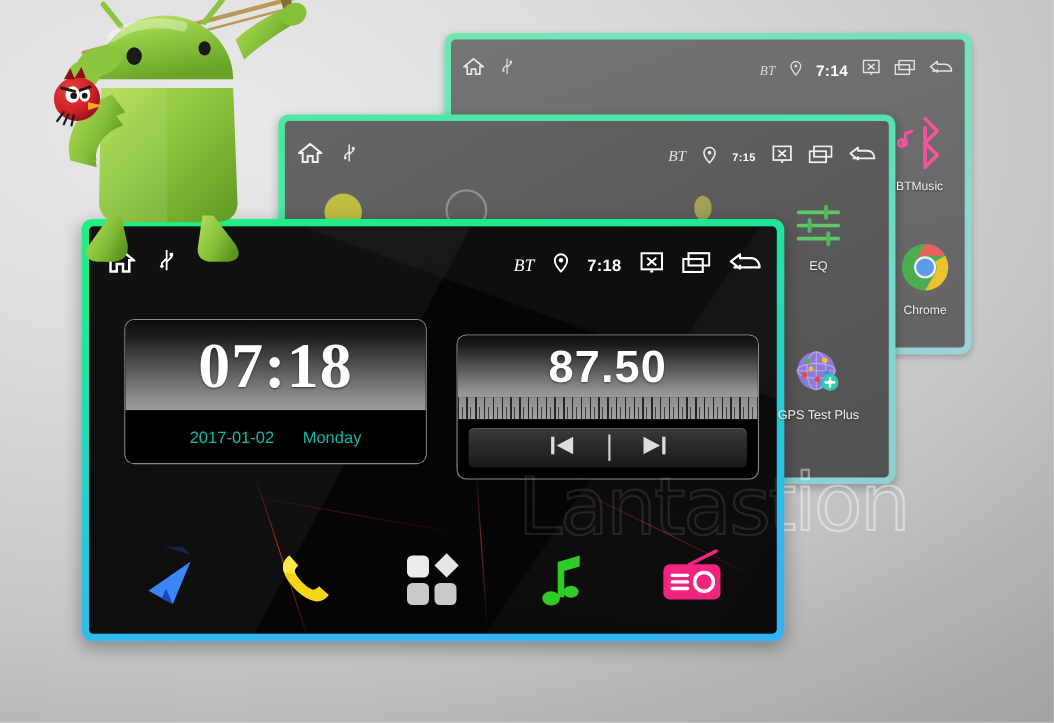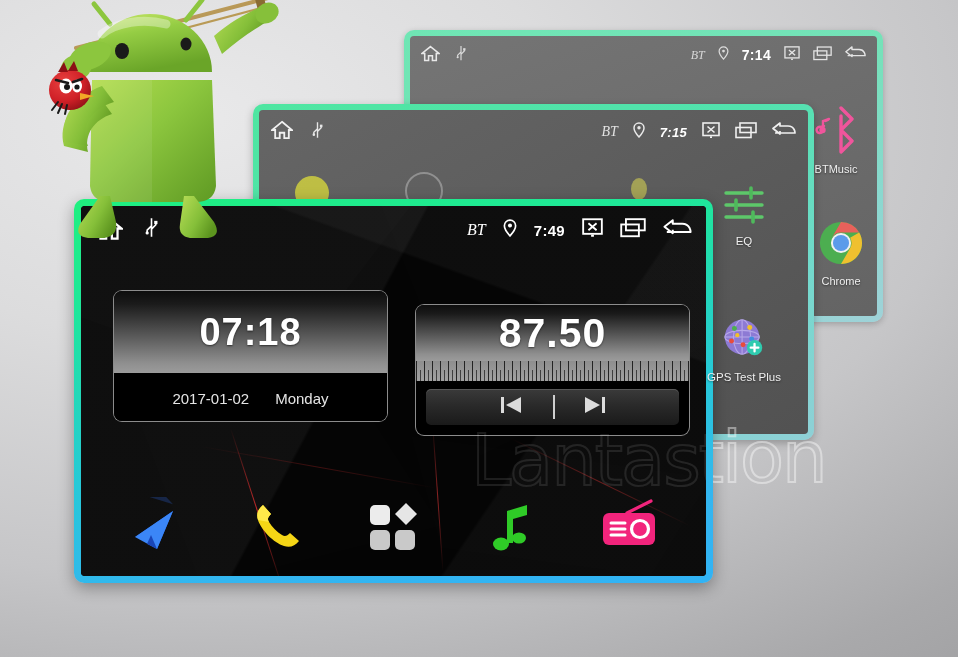--- a/index.html
+++ b/index.html
@@ -45,21 +45,21 @@
   #screen-front .frame{
     background:linear-gradient(170deg,#1ff07f 0%, #1fe79a 22%, #27c9d8 58%, #33b6f0 82%, #31b3f5 100%);
     box-shadow:0 5px 16px rgba(0,0,0,.33);
     padding:7px;
   }
   #screen-front .inner{ background:#000; }
 
   
   .statusbar{
     position:absolute; left:0; right:0; top:0;
-    display:flex; align-items:center;
+    display:flex; align-items:flex-end;
     padding:0 10px;
     z-index:6;
   }
   .sb-left{ display:flex; align-items:center; gap:16px; }
   .sb-right{ display:flex; align-items:center; margin-left:auto; }
   .sb-right > *{ margin-left:13px; }
   .sb-ico{ display:block; }
   .sb-time{
     color:#fff; font-weight:bold; letter-spacing:.3px;
   }
@@ -72,21 +72,21 @@
   #sb-front{ height:48px; padding:0 14px; }
   #sb-front .sb-left{ gap:22px; }
   #sb-front .sb-right > *{ margin-left:17px; }
   #sb-front .sb-time{ font-size:15px; }
   #sb-front .bt-glyph{ font-size:16px; }
 
   
   #sb-mid{ height:44px; padding:0 12px; }
   #sb-mid .sb-left{ gap:19px; }
   #sb-mid .sb-right > *{ margin-left:15px; }
-  #sb-mid .sb-time{ font-size:13px;font-style:italic; }
+  #sb-mid .sb-time{ font-size:10px; }
   #sb-mid .bt-glyph{ font-size:14px; color:#e2e2e2; }
 
   
   #sb-back{ height:38px; padding:0 11px; }
   #sb-back .sb-left{ gap:16px; }
   #sb-back .sb-right > *{ margin-left:13px; }
   #sb-back .sb-time{ font-size:14px; }
   #sb-back .bt-glyph{ font-size:12px; color:#d8d8d8; }
 
   
@@ -112,27 +112,28 @@
   }
   .widget-top{
     background:linear-gradient(#0d0d0d 0%, #1b1b1b 16%, #5e5e5e 58%, #8f8f8f 88%, #9b9b9b 100%);
     display:flex; align-items:center; justify-content:center;
   }
   .widget-bottom{ background:#000; }
 
   #widget-clock{ left:32px; top:84px; width:275px; height:132px; }
   #widget-clock .widget-top{ height:82px; }
   .clock-time{
-    color:#fff; font-size:38px; font-weight:bold; letter-spacing:1px;
+    color:#fff; font-size:58px; font-weight:bold; letter-spacing:1px;
     text-shadow:0 1px 2px rgba(0,0,0,.55);
+    font-family:Liberation Serif, serif;
   }
   .clock-meta{
     height:50px; display:flex; align-items:center; justify-content:center; gap:26px;
   }
-  .clock-meta span{ color:#e5e5e5; font-size:15px; }
+  .clock-meta span{ color:#14b8a6; font-size:15px; }
 
   #widget-radio{ left:334px; top:98px; width:275px; height:132px; }
   #widget-radio .widget-top{ height:56px; }
   .radio-freq{
     color:#fff; font-size:41px; font-weight:bold; letter-spacing:1px;
     text-shadow:0 1px 2px rgba(0,0,0,.5);
   }
   .radio-scale{
     height:20px;
     background:
@@ -421,21 +422,21 @@
           </span>
         </div>
         <div class="sb-right">
           <span class="bt-glyph">BT</span>
           <span class="sb-ico">
             <svg width="14" height="18" viewBox="0 0 12 16">
                 <path d="M6 1 C3.2 1 1 3.2 1 6 C1 9.5 6 15 6 15 C6 15 11 9.5 11 6 C11 3.2 8.8 1 6 1 Z" fill="none" stroke="#ffffff" stroke-width="1.5"></path>
                 <circle cx="6" cy="5.8" r="1.8" fill="#ffffff"></circle>
               </svg>
           </span>
-          <span class="sb-time">7:49</span>
+          <span class="sb-time">7:18</span>
           <span class="sb-ico">
             <svg width="21" height="20" viewBox="0 0 18 17">
                 <rect x="1" y="1" width="16" height="12.5" fill="none" stroke="#ffffff" stroke-width="1.6"></rect>
                 <path d="M5.5 4.5 L12.5 10.5 M12.5 4.5 L5.5 10.5" stroke="#ffffff" stroke-width="1.6"></path>
                 <rect x="7.8" y="14.2" width="2.4" height="1.8" fill="#ffffff"></rect>
               </svg>
           </span>
           <span class="sb-ico">
             <svg width="26" height="20" viewBox="0 0 22 17">
                 <rect x="5" y="1" width="16" height="9.5" fill="none" stroke="#ffffff" stroke-width="1.6"></rect>

